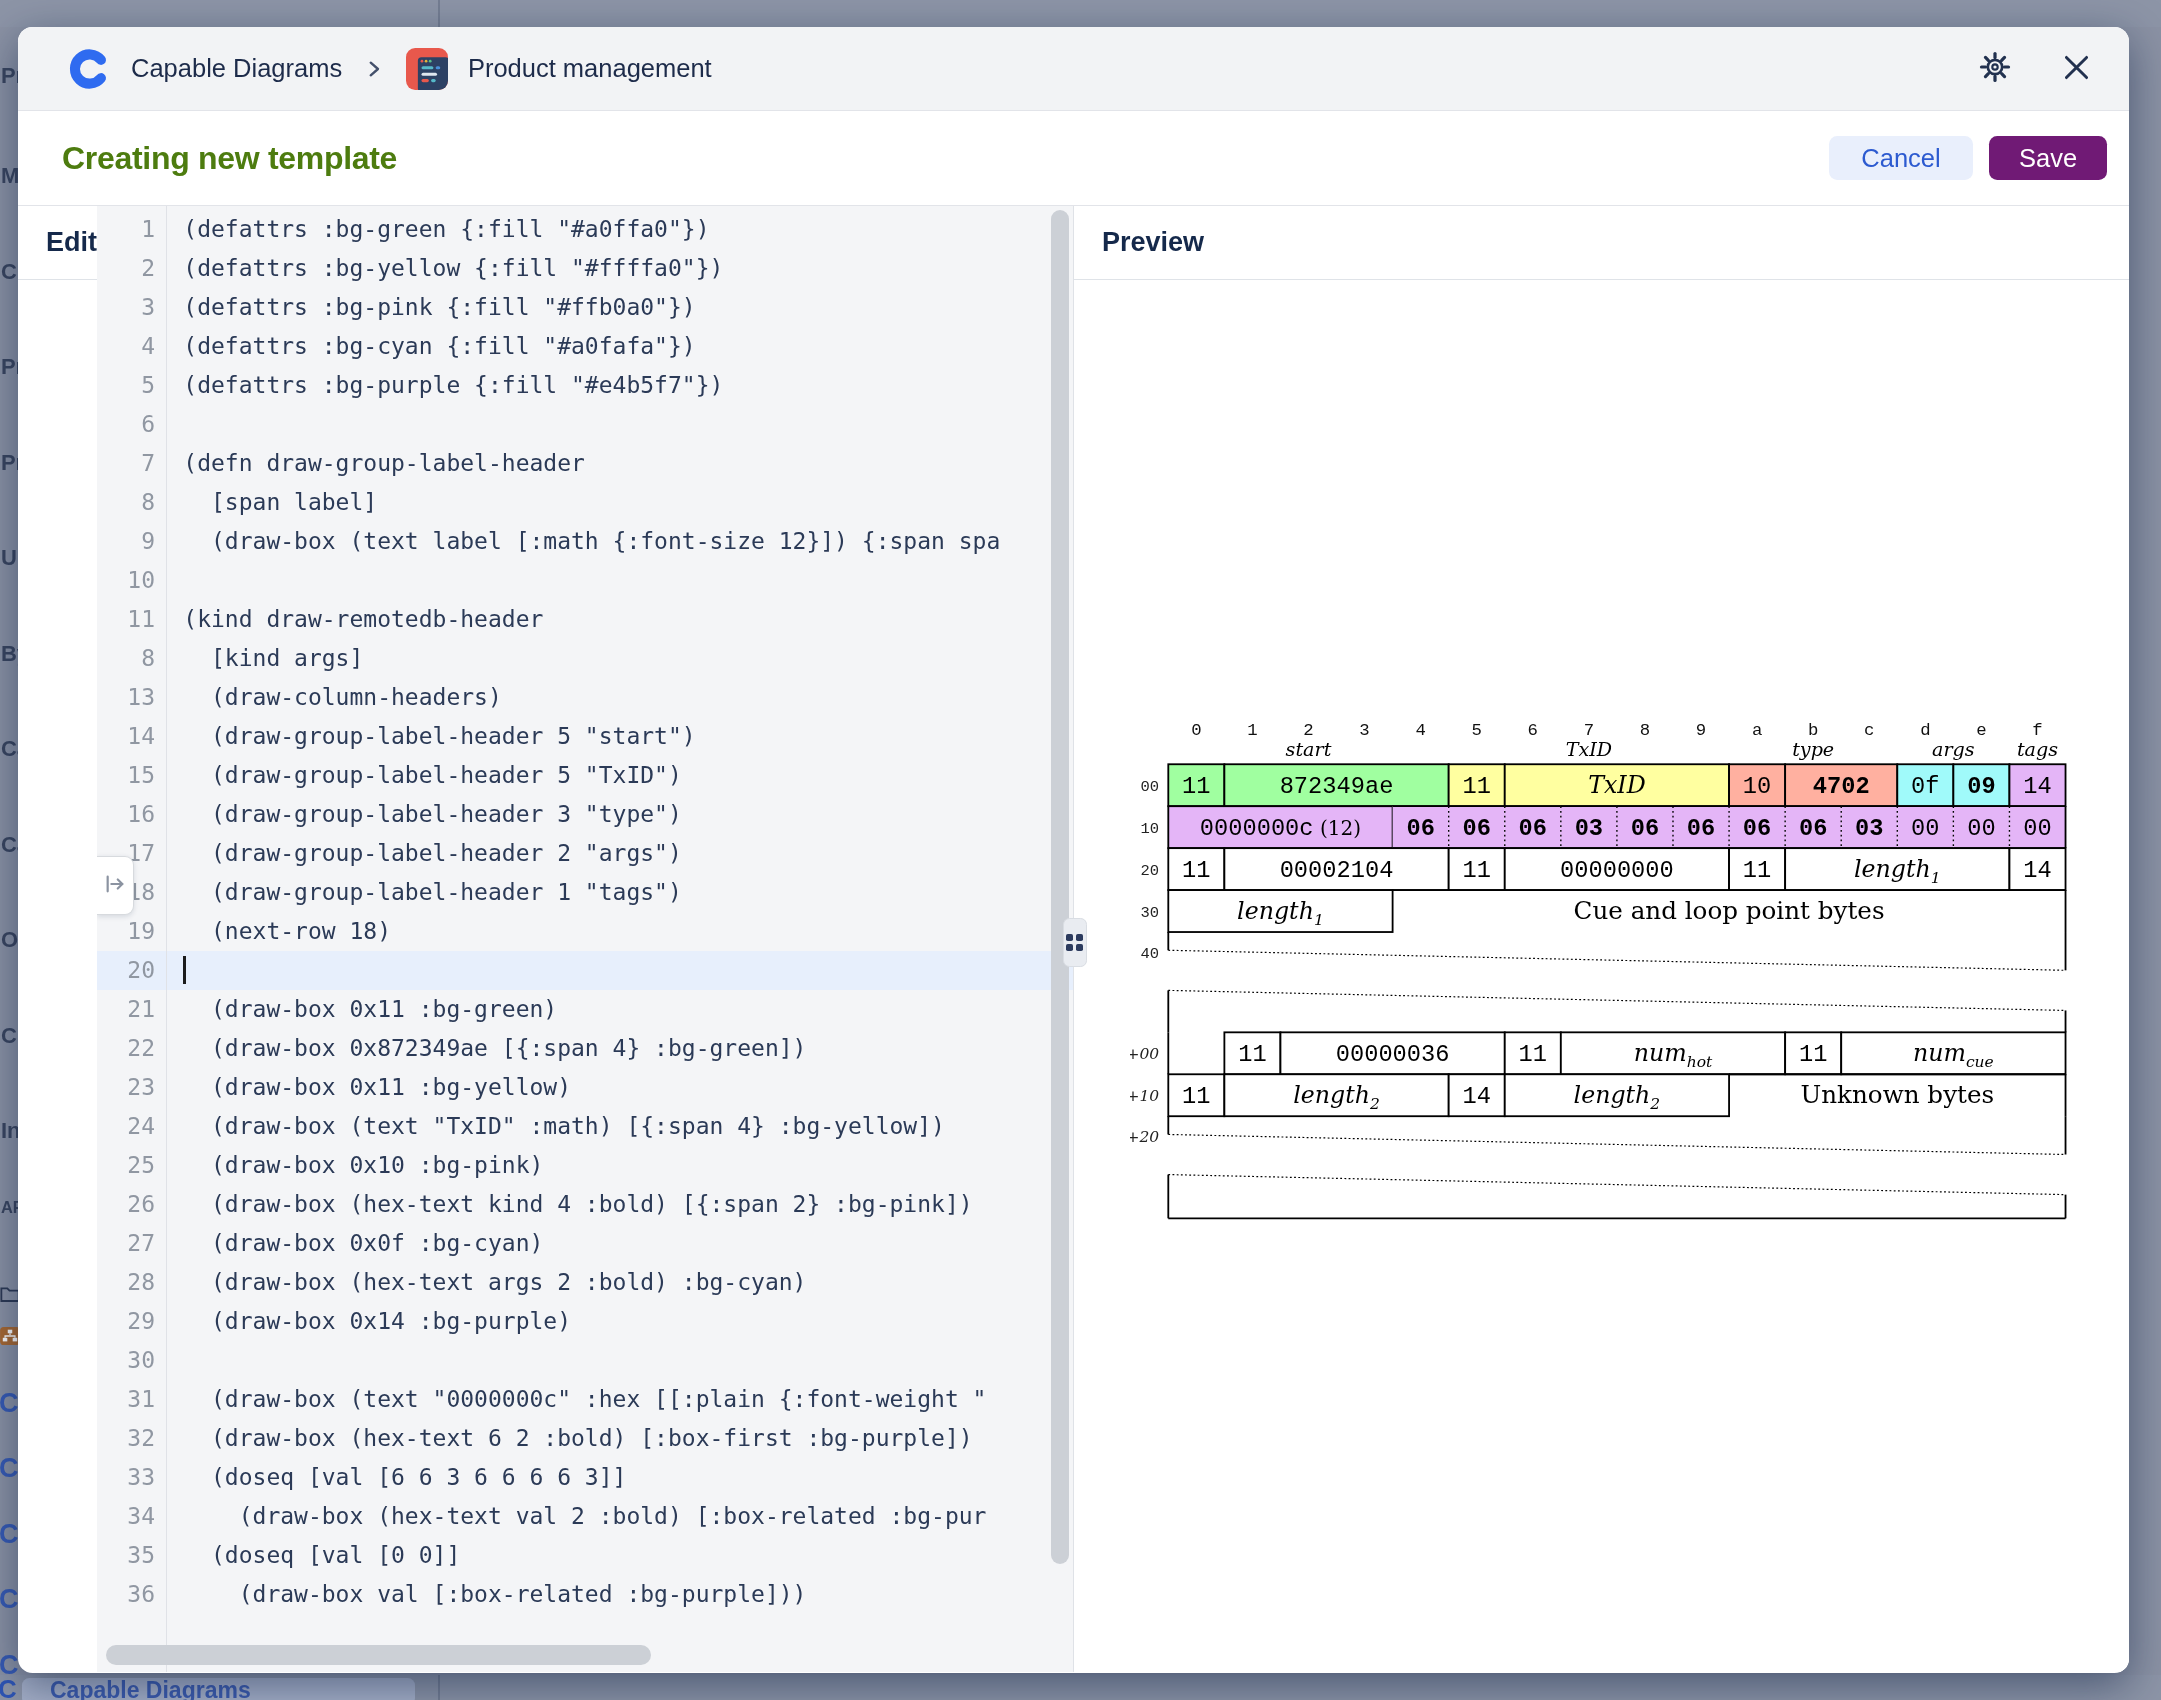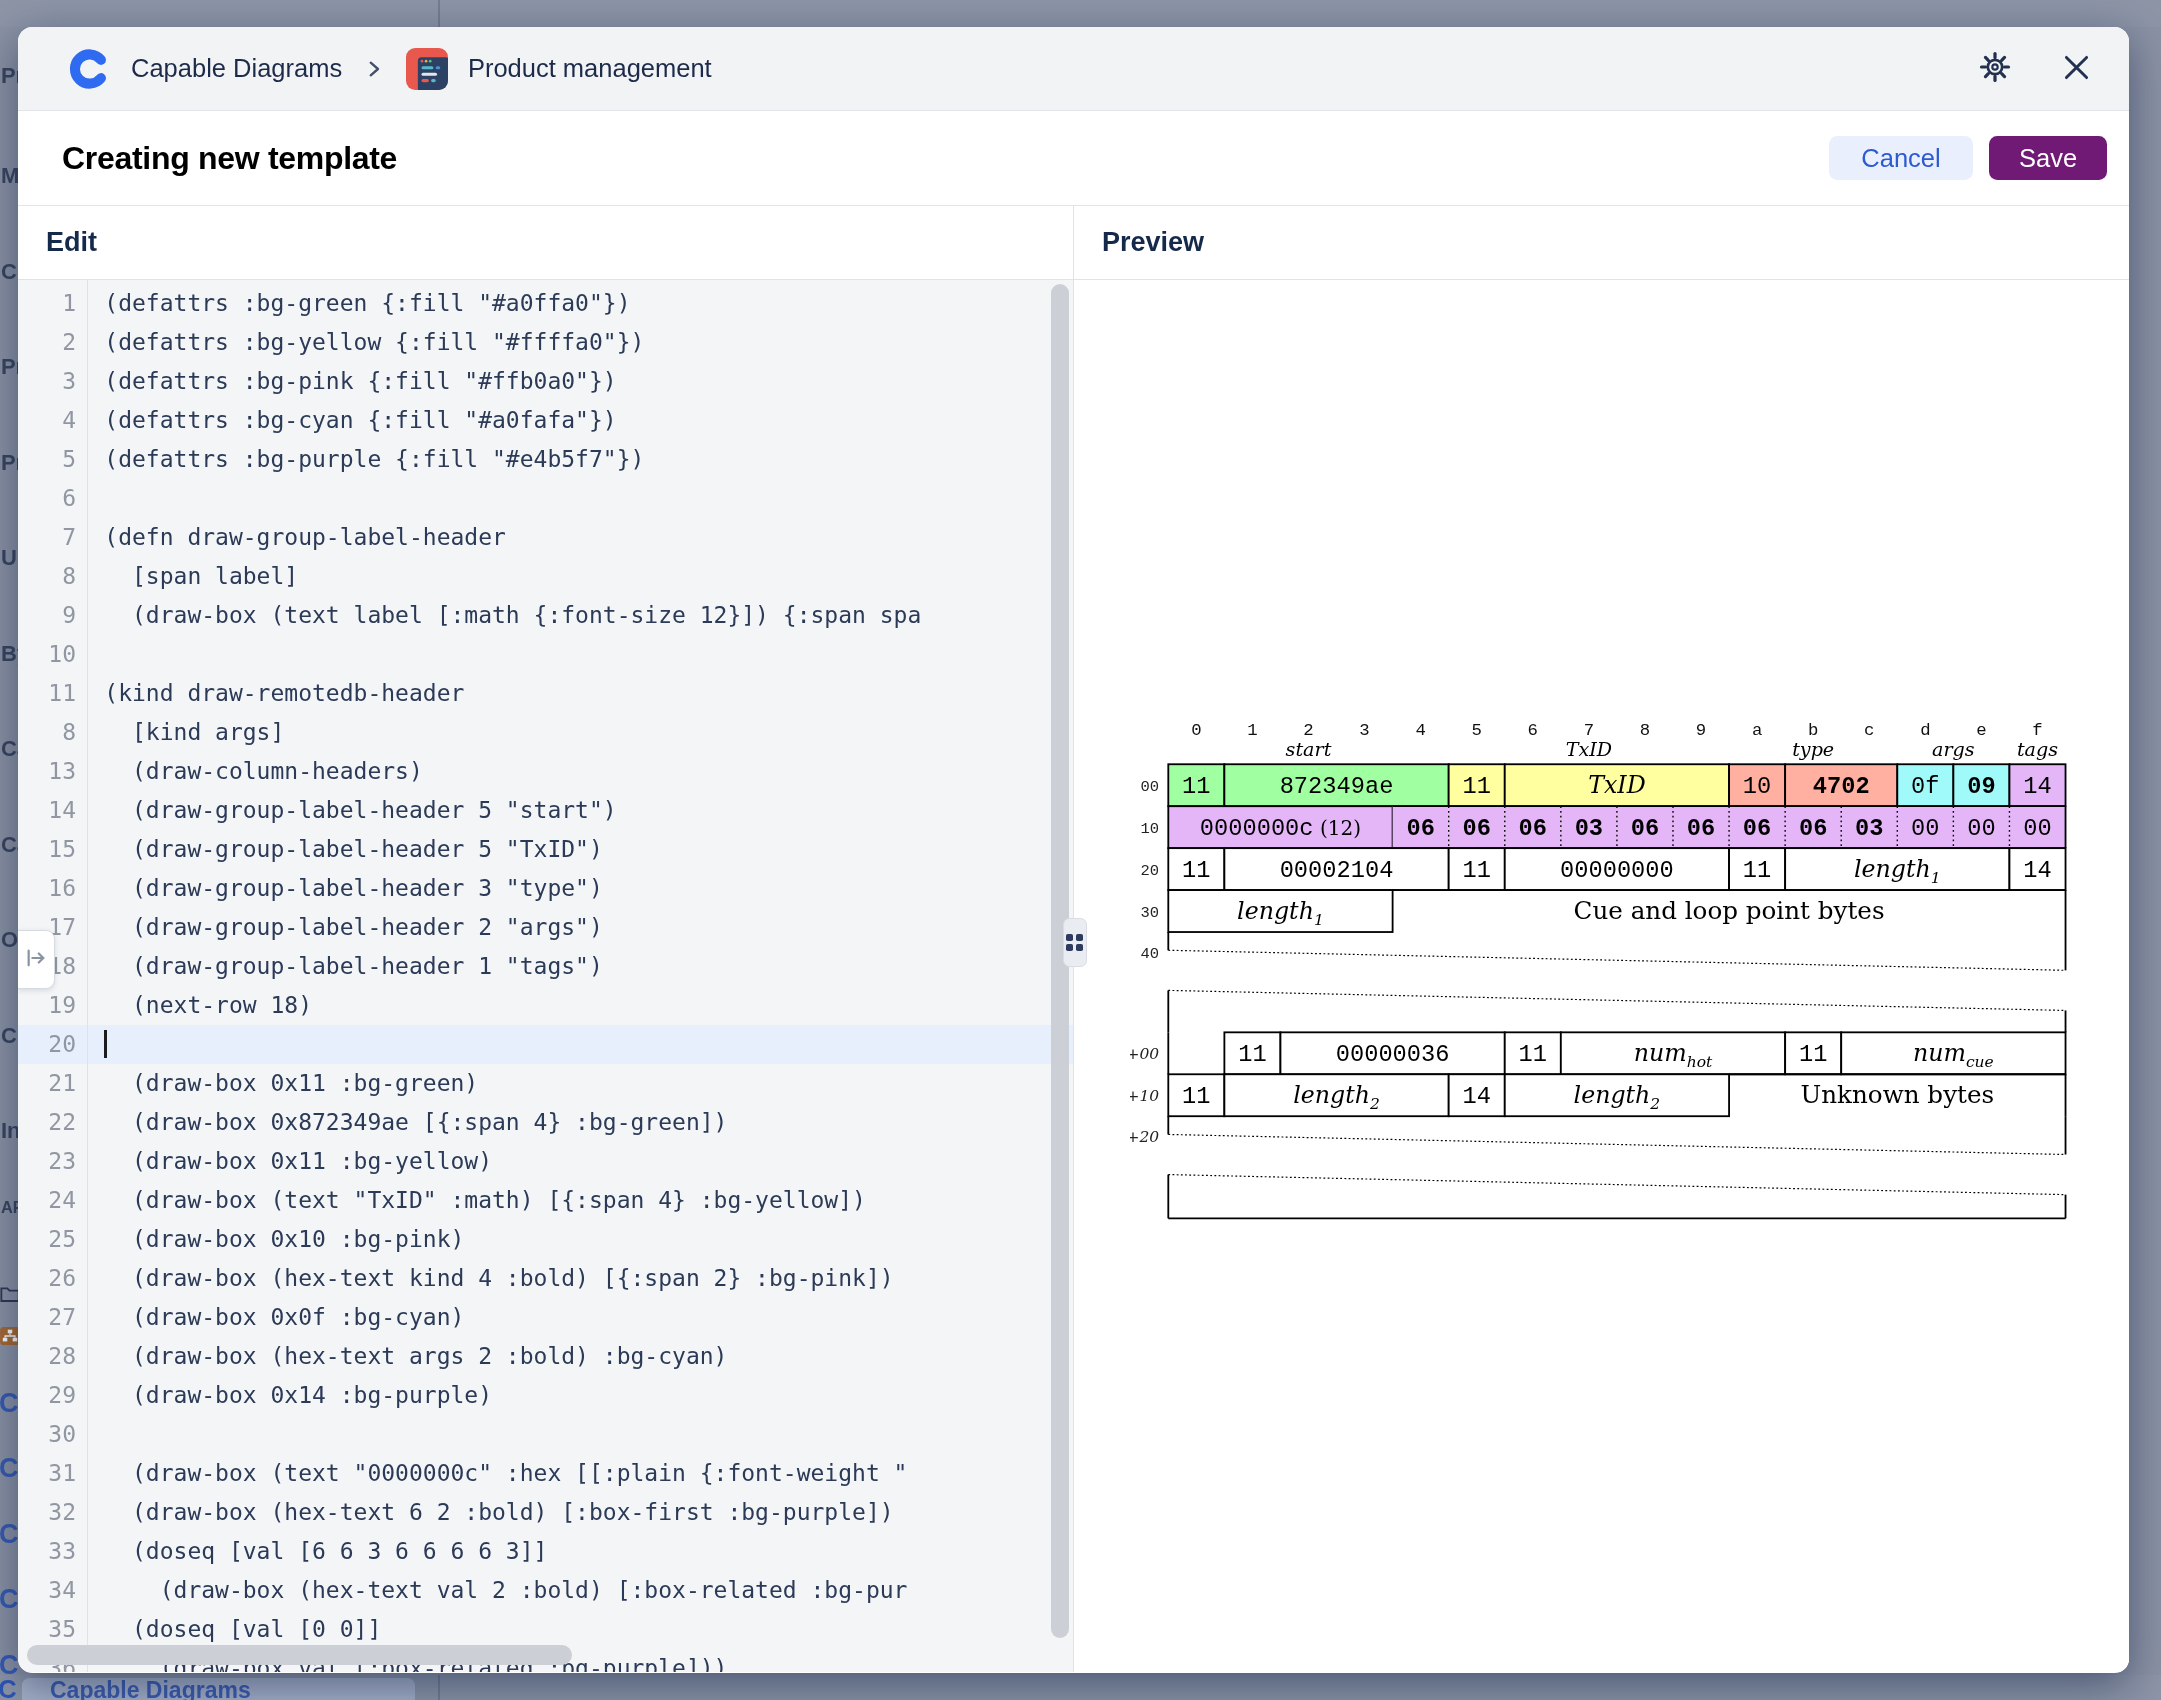--- a/index.html
+++ b/index.html
@@ -28,29 +28,29 @@
   .modal-top { height:84px; background:#f2f3f5; border-bottom:0.9px solid #e2e4e9;
     display:flex; align-items:center; padding:0 36px 0 51px; }
   .crumb-app, .crumb-page { font-size:25.5px; color:#1d2b4a; font-weight:500; }
   .crumb-sep { margin:0 25.5px; display:flex; align-items:center; }
   .logo-c { margin-right:20px; display:flex; }
   .prod-icon { margin-right:20px; display:flex; }
   .top-actions { margin-left:auto; display:flex; align-items:center; gap:47px; }
   .icon-btn { background:none; border:none; cursor:pointer; display:flex; align-items:center; }
 
   .title-row { height:95px; display:flex; align-items:center; padding:0 22px 0 44px; border-bottom:0.9px solid #e2e4e9; background:#fff; }
-  .page-title { font-size:32px; font-weight:700; color:#000000; letter-spacing:-0.3px; }
+  .page-title { font-size:32px; font-weight:700; color:#4d7c0f; letter-spacing:-0.3px; }
   .title-actions { margin-left:auto; display:flex; align-items:center; }
   .btn { border:none; border-radius:8.2px; height:44px; font-size:25.5px; font-weight:500; cursor:pointer;
     font-family:"Liberation Sans",sans-serif; }
   .btn-cancel { width:144px; background:#e9effc; color:#2c5ad0; }
   .btn-save { width:118px; background:#701a75; color:#fff; margin-left:16px; }
 
   .panes { position:relative; display:flex; height:1466px; }
-  .pane-left { width:1056px; border-right:1.8px solid #dfe2e7; display:flex; flex-direction:column; }
+  .pane-left { width:1056px; border-right:1.8px solid #dfe2e7; display:flex; }
   .pane-right { flex:1; display:flex; flex-direction:column; background:#fff; }
   .pane-header { height:74px; background:#fff; border-bottom:0.9px solid #dfe3e8; display:flex; align-items:center; }
   .pane-header span { font-size:27px; font-weight:700; color:#15294b; margin-left:28px; }
 
   
   .editor { position:relative; flex:1; background:#f4f5f7; overflow:hidden; }
   .gutter-line { position:absolute; left:69px; top:0; bottom:0; width:0.9px; background:#e0e2e7; z-index:2; }
   #code-lines { position:absolute; left:0; top:3.6px; right:0; }
   .code-line { display:flex; height:39px; align-items:center; white-space:pre; }
   .code-line.current { background:#e7effc; }

